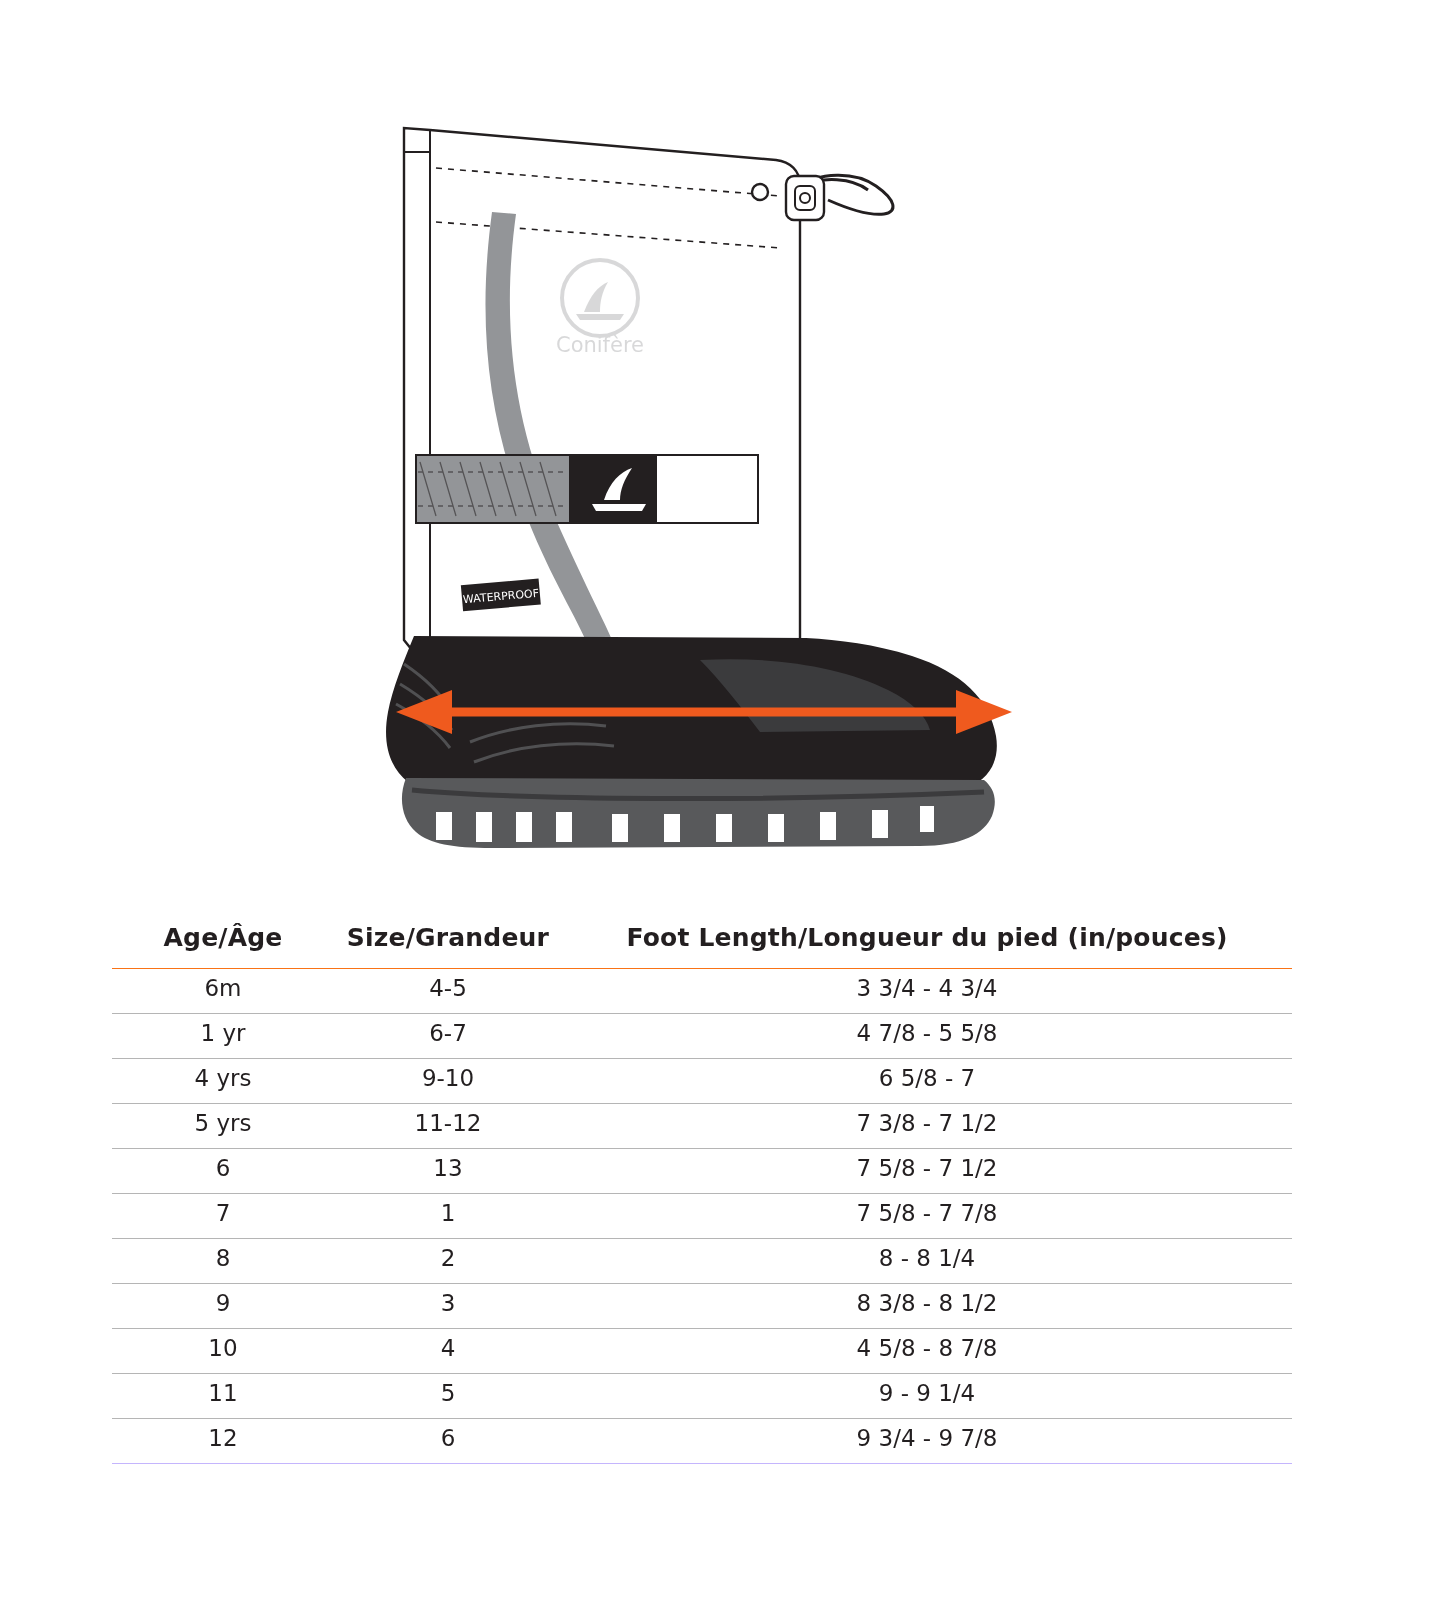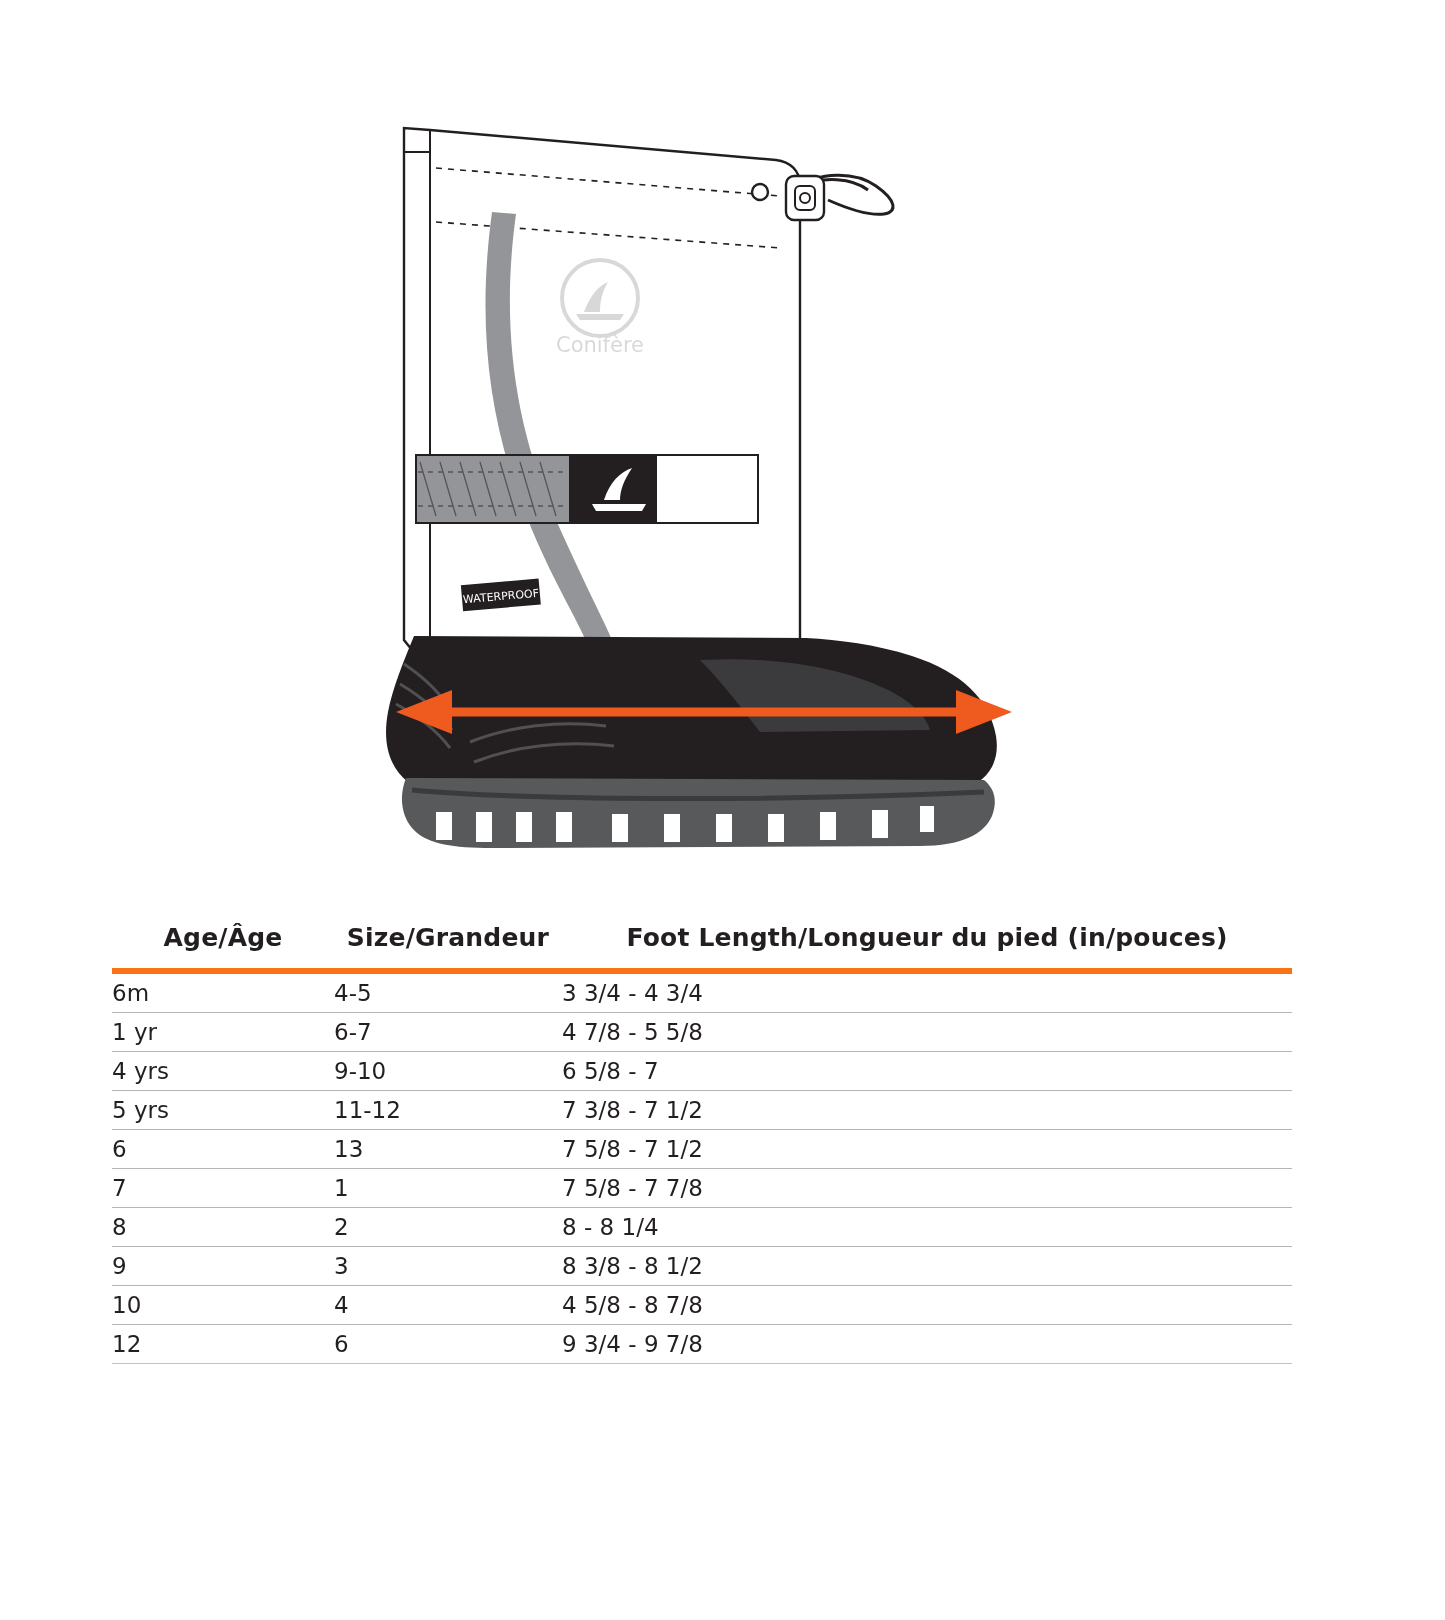--- a/index.html
+++ b/index.html
@@ -47,25 +47,26 @@
   }
   table.size-table th {
     font-size: 25px;
     font-weight: bold;
     text-align: center;
     padding: 8px 0 16px 0;
     color: #231f20;
     letter-spacing: 0.2px;
   }
   table.size-table thead tr {
-    border-bottom: 6px solid #f97316;
+    border-bottom: 1px solid #f97316;
   }
   table.size-table td {
     font-size: 23px;
-    padding: 6px 0 6px 0;
+    text-align: center;
+    padding: 6px 0 12px 0;
     color: #231f20;
     border-bottom: 1px solid #b5b5b5;
     font-weight: normal;
   }
   table.size-table tbody tr:last-child td {
     border-bottom: 1px solid #c4b5fd;
   }
   col.c-age { width: 222px; }
   col.c-size { width: 228px; }
   col.c-len { width: 730px; }
@@ -245,20 +246,25 @@
           <td>9</td>
           <td>3</td>
           <td>8 3/8 - 8 1/2</td>
         </tr>
         <tr>
           <td>10</td>
           <td>4</td>
           <td>4 5/8 - 8 7/8</td>
         </tr>
         <tr>
+          <td>11</td>
+          <td>5</td>
+          <td>9 - 9 1/4</td>
+        </tr>
+        <tr>
           <td>12</td>
           <td>6</td>
           <td>9 3/4 - 9 7/8</td>
         </tr>
       </tbody>
     </table>
   </div>
 
 </div>
 

